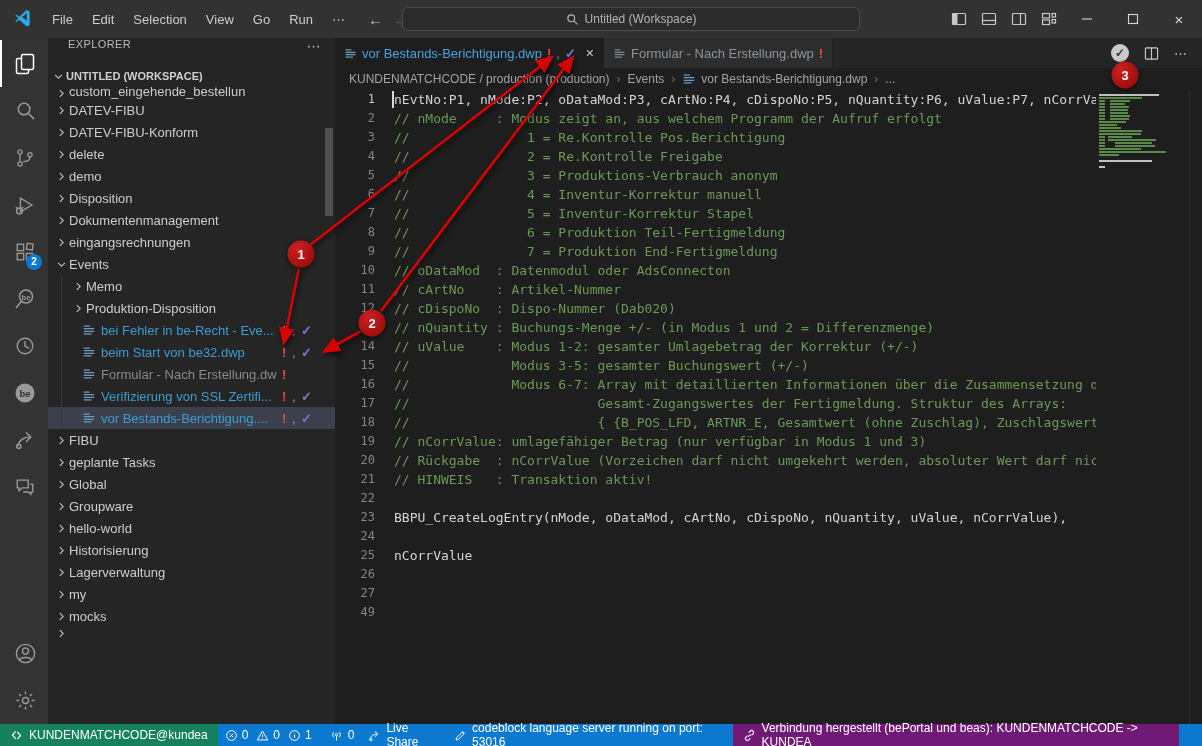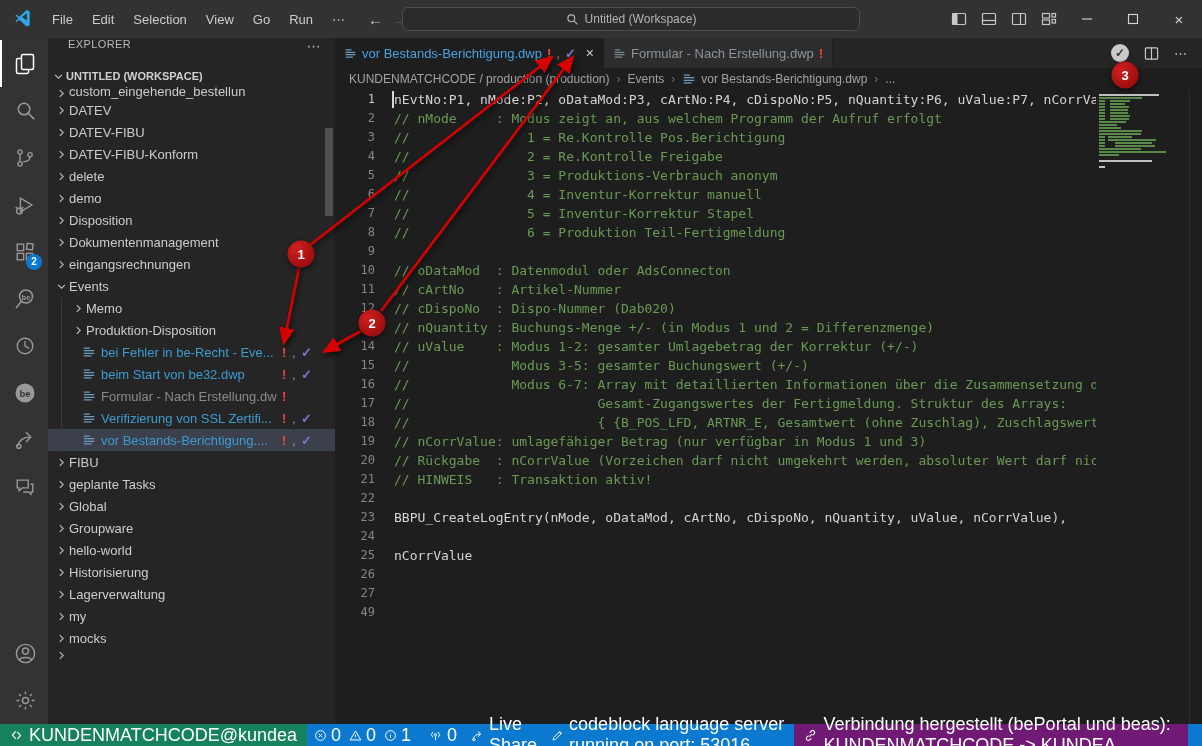--- a/index.html
+++ b/index.html
@@ -75,21 +75,21 @@
 .cl.cur .ln{color:#c6c6c6}
 .ct{padding-left:19px}
 .ct.comment{color:#6a9955}
 .ct.codet{color:#d4d4d4}
 .cursor{position:absolute;left:57px;top:1px;width:2px;height:17px;background:#d7d7d7}
 .minimap{position:absolute;top:52px;right:13px;width:92px;bottom:0;background:#1e1e1e}
 .mbar{position:absolute;height:2px}
 .scrollstrip{position:absolute;top:52px;right:0;width:13px;bottom:0;border-left:1px solid #2f2f2f}
 
 
-.statusbar{position:absolute;left:0;right:0;bottom:0;height:22px;background:#0a79cf;display:flex;align-items:stretch;font-size:18px;color:#fff;z-index:6}
+.statusbar{position:absolute;left:0;right:0;bottom:0;height:22px;background:#0a79cf;display:flex;align-items:stretch;font-size:12px;color:#fff;z-index:6}
 .seg{display:flex;align-items:center;gap:6px;padding:0 10px}
 .seg.remote{background:#16825d}
 .sb-item{display:flex;align-items:center;gap:5px;padding:0 7px}
 .probs{display:flex;align-items:center;gap:4px}
 .probs .n{margin-right:4px}
 .seg.conn{margin-left:auto;background:#701a75}
 .tail{width:24px;background:#0a79cf}
 .sico{display:flex;align-items:center}
 
 
@@ -274,28 +274,20 @@
           </svg>
         </span>
         <span class="lbl">custom_eingehende_bestellung</span>
       </div>
       <div class="row l1">
         <span class="tw">
           <svg width="11" height="11" viewBox="0 0 16 16" fill="none" stroke="#bdbdbd" stroke-width="1.6">
             <path d="M5.5 3l5 5-5 5"></path>
           </svg>
         </span>
-        <span class="lbl">DATEV</span>
-      </div>
-      <div class="row l1">
-        <span class="tw">
-          <svg width="11" height="11" viewBox="0 0 16 16" fill="none" stroke="#bdbdbd" stroke-width="1.6">
-            <path d="M5.5 3l5 5-5 5"></path>
-          </svg>
-        </span>
         <span class="lbl">DATEV-FIBU</span>
       </div>
       <div class="row l1">
         <span class="tw">
           <svg width="11" height="11" viewBox="0 0 16 16" fill="none" stroke="#bdbdbd" stroke-width="1.6">
             <path d="M5.5 3l5 5-5 5"></path>
           </svg>
         </span>
         <span class="lbl">DATEV-FIBU-Konform</span>
       </div>
@@ -563,21 +555,21 @@
     </div>
   <div class="codewrap" id="code">
       <div class="cl cur"><span class="ln">1</span><span class="ct codet">nEvtNo:P1, nMode:P2, oDataMod:P3, cArtNo:P4, cDispoNo:P5, nQuantity:P6, uValue:P7, nCorrValue:P8</span></div>
       <div class="cl"><span class="ln">2</span><span class="ct comment">// nMode     : Modus zeigt an, aus welchem Programm der Aufruf erfolgt</span></div>
       <div class="cl"><span class="ln">3</span><span class="ct comment">//               1 = Re.Kontrolle Pos.Berichtigung</span></div>
       <div class="cl"><span class="ln">4</span><span class="ct comment">//               2 = Re.Kontrolle Freigabe</span></div>
       <div class="cl"><span class="ln">5</span><span class="ct comment">//               3 = Produktions-Verbrauch anonym</span></div>
       <div class="cl"><span class="ln">6</span><span class="ct comment">//               4 = Inventur-Korrektur manuell</span></div>
       <div class="cl"><span class="ln">7</span><span class="ct comment">//               5 = Inventur-Korrektur Stapel</span></div>
       <div class="cl"><span class="ln">8</span><span class="ct comment">//               6 = Produktion Teil-Fertigmeldung</span></div>
-      <div class="cl"><span class="ln">9</span></div>
+      <div class="cl"><span class="ln">9</span><span class="ct comment">//               7 = Produktion End-Fertigmeldung</span></div>
       <div class="cl"><span class="ln">10</span><span class="ct comment">// oDataMod  : Datenmodul oder AdsConnecton</span></div>
       <div class="cl"><span class="ln">11</span><span class="ct comment">// cArtNo    : Artikel-Nummer</span></div>
       <div class="cl"><span class="ln">12</span><span class="ct comment">// cDispoNo  : Dispo-Nummer (Dab020)</span></div>
       <div class="cl"><span class="ln">13</span><span class="ct comment">// nQuantity : Buchungs-Menge +/- (in Modus 1 und 2 = Differenzmenge)</span></div>
       <div class="cl"><span class="ln">14</span><span class="ct comment">// uValue    : Modus 1-2: gesamter Umlagebetrag der Korrektur (+/-)</span></div>
       <div class="cl"><span class="ln">15</span><span class="ct comment">//             Modus 3-5: gesamter Buchungswert (+/-)</span></div>
       <div class="cl"><span class="ln">16</span><span class="ct comment">//             Modus 6-7: Array mit detaillierten Informationen über die Zusammensetzung des</span></div>
       <div class="cl"><span class="ln">17</span><span class="ct comment">//                        Gesamt-Zugangswertes der Fertigmeldung. Struktur des Arrays:</span></div>
       <div class="cl"><span class="ln">18</span><span class="ct comment">//                        { {B_POS_LFD, ARTNR_E, Gesamtwert (ohne Zuschlag), Zuschlagswert}</span></div>
       <div class="cl"><span class="ln">19</span><span class="ct comment">// nCorrValue: umlagefähiger Betrag (nur verfügbar in Modus 1 und 3)</span></div>

